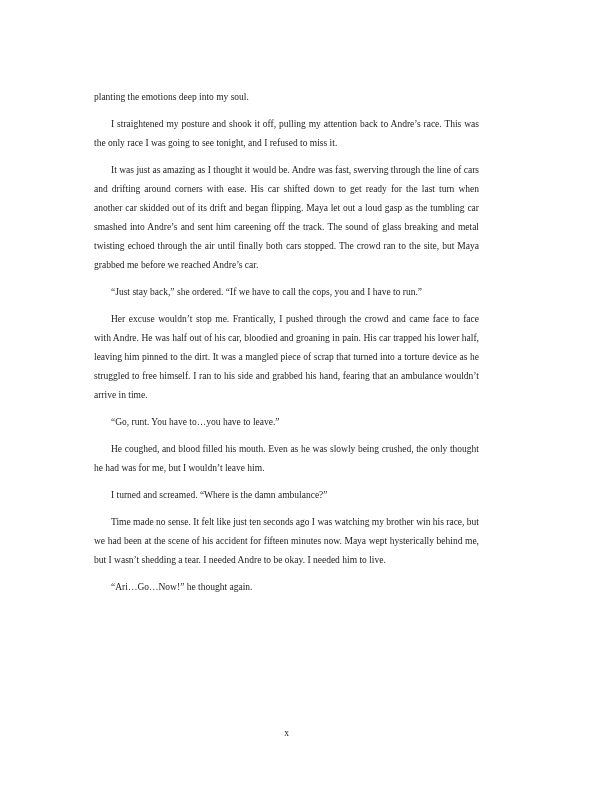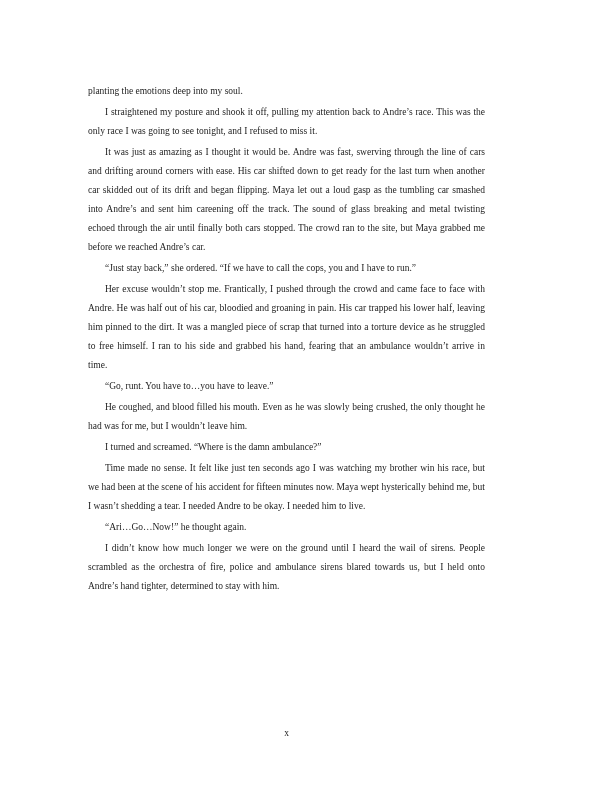--- a/index.html
+++ b/index.html
@@ -20,21 +20,21 @@
     top: 80px;
     width: 401px;
     font-family: "Liberation Serif", serif;
     font-size: 9.5px;
     line-height: 19px;
     color: #1c1c1c;
     text-align: justify;
     text-justify: inter-word;
   }
   .text-block p {
-    margin: 2px;
+    margin: 8px;
     padding: 0;
     text-indent: 17px;
   }
   .text-block p.noindent {
     text-indent: 0;
   }
   .folio {
     position: absolute;
     left: 86px;
     top: 726px;
@@ -54,16 +54,15 @@
     <p class="noindent">planting the emotions deep into my soul.</p>
     <p>I straightened my posture and shook it off, pulling my attention back to Andre’s race. This was the only race I was going to see tonight, and I refused to miss it.</p>
     <p>It was just as amazing as I thought it would be. Andre was fast, swerving through the line of cars and drifting around corners with ease. His car shifted down to get ready for the last turn when another car skidded out of its drift and began flipping. Maya let out a loud gasp as the tumbling car smashed into Andre’s and sent him careening off the track. The sound of glass breaking and metal twisting echoed through the air until finally both cars stopped. The crowd ran to the site, but Maya grabbed me before we reached Andre’s car.</p>
     <p>“Just stay back,” she ordered. “If we have to call the cops, you and I have to run.”</p>
     <p>Her excuse wouldn’t stop me. Frantically, I pushed through the crowd and came face to face with Andre. He was half out of his car, bloodied and groaning in pain. His car trapped his lower half, leaving him pinned to the dirt. It was a mangled piece of scrap that turned into a torture device as he struggled to free himself. I ran to his side and grabbed his hand, fearing that an ambulance wouldn’t arrive in time.</p>
     <p>“Go, runt. You have to…you have to leave.”</p>
     <p>He coughed, and blood filled his mouth. Even as he was slowly being crushed, the only thought he had was for me, but I wouldn’t leave him.</p>
     <p>I turned and screamed. “Where is the damn ambulance?”</p>
     <p>Time made no sense. It felt like just ten seconds ago I was watching my brother win his race, but we had been at the scene of his accident for fifteen minutes now. Maya wept hysterically behind me, but I wasn’t shedding a tear. I needed Andre to be okay. I needed him to live.</p>
     <p>“Ari…Go…Now!” he thought again.</p>
-    <p>I didn’t know how much longer we were on the ground until I heard the wail of sirens. People scrambled as the orchestra of fire, police and ambulance sirens blared towards us, but I held onto Andre’s hand tighter, determined to stay with him.</p>
   </div>
   <div class="folio">x</div>
 </div>
 
 </body></html>

